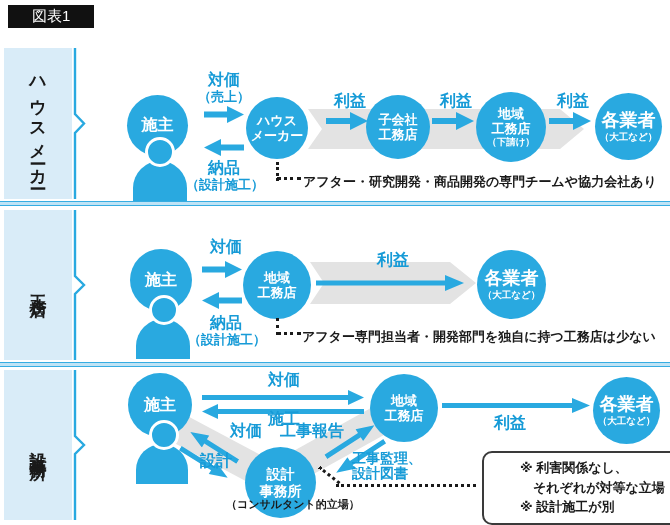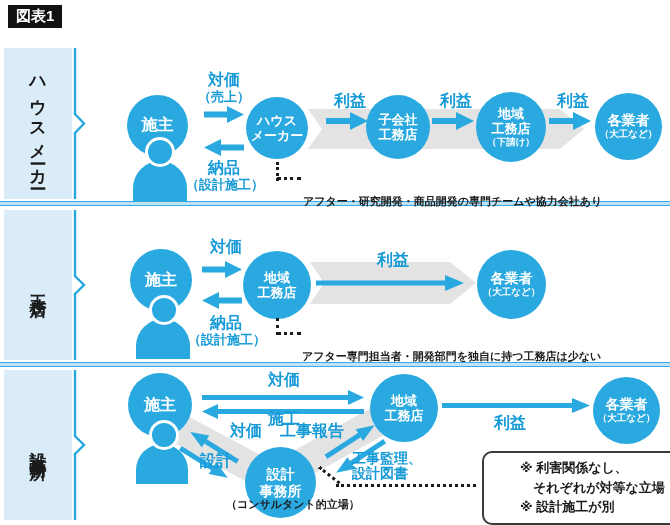--- a/index.html
+++ b/index.html
@@ -1,41 +1,41 @@
 <!DOCTYPE html>
 <html style="--accent: #29A9E0; --accent-text: #179BD7; --sidebar-bg: #D9ECF8; --band-gray: #E3E3E3; --ink: #1A1A1A;"><head>
 <meta charset="utf-8">
 <style>
   html,body{margin:0;padding:0;background:#fff;}
   .canvas{
     position:relative;width:670px;height:525px;background:#fff;overflow:hidden;
     font-family:"Liberation Sans","DejaVu Sans",sans-serif;color:#111;
   }
   .hdr{position:absolute;left:8px;top:5px;display:flex;align-items:center;gap:9px;z-index:5;}
-  .badge{background:#111;color:#fff;font-weight:bold;font-size:15px;padding:2px 8px 3px;line-height:1.2;}
+  .badge{background:#111;color:#fff;font-weight:normal;font-size:15px;padding:2px 24px 3px;line-height:1.2;}
   .ttl{font-size:19px;font-weight:bold;color:#111;letter-spacing:.5px;}
   .row{position:absolute;left:0;width:670px;}
   .side{position:absolute;background:var(--sidebar-bg,#D9ECF8);display:flex;align-items:center;justify-content:center;z-index:1;}
   .vtext{writing-mode:vertical-rl;font-size:17px;font-weight:600;letter-spacing:3px;color:#1a1a1a;}
   .rail{position:absolute;fill:none;stroke:currentColor;color:var(--accent,#29A9E0);stroke-width:2.4;z-index:2;}
   .node{position:absolute;border-radius:50%;background:var(--accent,#29A9E0);color:#fff;display:flex;flex-direction:column;align-items:center;justify-content:center;text-align:center;font-weight:bold;z-index:3;}
   .node .l{font-size:13px;line-height:1.18;}
   .node .big{font-size:16px;}
-  .node .m{font-size:14px;line-height:1.15;}
+  .node .m{font-size:18px;line-height:1.15;}
   .node .s{font-size:9.5px;line-height:1.3;font-weight:bold;}
   .lbl{position:absolute;color:var(--accent-text,#179BD7);font-weight:bold;font-size:16px;text-align:center;z-index:4;line-height:1.1;white-space:nowrap;}
   .sub{position:absolute;color:var(--accent-text,#179BD7);font-weight:bold;font-size:13px;text-align:center;z-index:4;white-space:nowrap;}
   .band{position:absolute;background:var(--band-gray,#E3E3E3);z-index:1;}
   .arr{position:absolute;color:var(--accent,#29A9E0);z-index:4;}
   .diag{position:absolute;display:flex;flex-direction:column;gap:5px;transform-origin:0 0;z-index:4;}
   .person-head{position:absolute;box-sizing:border-box;background:var(--accent,#29A9E0);border:3px solid #fff;border-radius:50%;z-index:5;}
   .person-torso{position:absolute;background:var(--accent,#29A9E0);border-radius:27px 27px 0 0;z-index:4;}
   .dotv{position:absolute;border-left:3px dotted #1a1a1a;z-index:4;}
   .doth{position:absolute;border-bottom:3px dotted #1a1a1a;z-index:4;}
-  .note{position:absolute;color:#1a1a1a;font-size:11px;font-weight:600;white-space:nowrap;z-index:4;margin-top:21px;}
+  .note{position:absolute;color:#1a1a1a;font-size:13px;font-weight:600;white-space:nowrap;z-index:4;}
   .cap{position:absolute;color:#1a1a1a;font-size:11px;font-weight:600;text-align:center;z-index:4;white-space:nowrap;}
   .notebox{position:absolute;background:#fff;border:2px solid #3a3a3a;border-radius:10px;padding:5px 10px 6px;z-index:5;}
   .notebox div{font-size:13px;font-weight:600;color:#1a1a1a;line-height:1.5;white-space:nowrap;}
   .divider{position:absolute;left:0;width:670px;height:2.5px;background:#BFE3F5;border-top:1.6px solid #36ADE2;border-bottom:1.6px solid #36ADE2;z-index:2;}
 </style>
 </head>
 <body>
 
 <div class="canvas">
 

